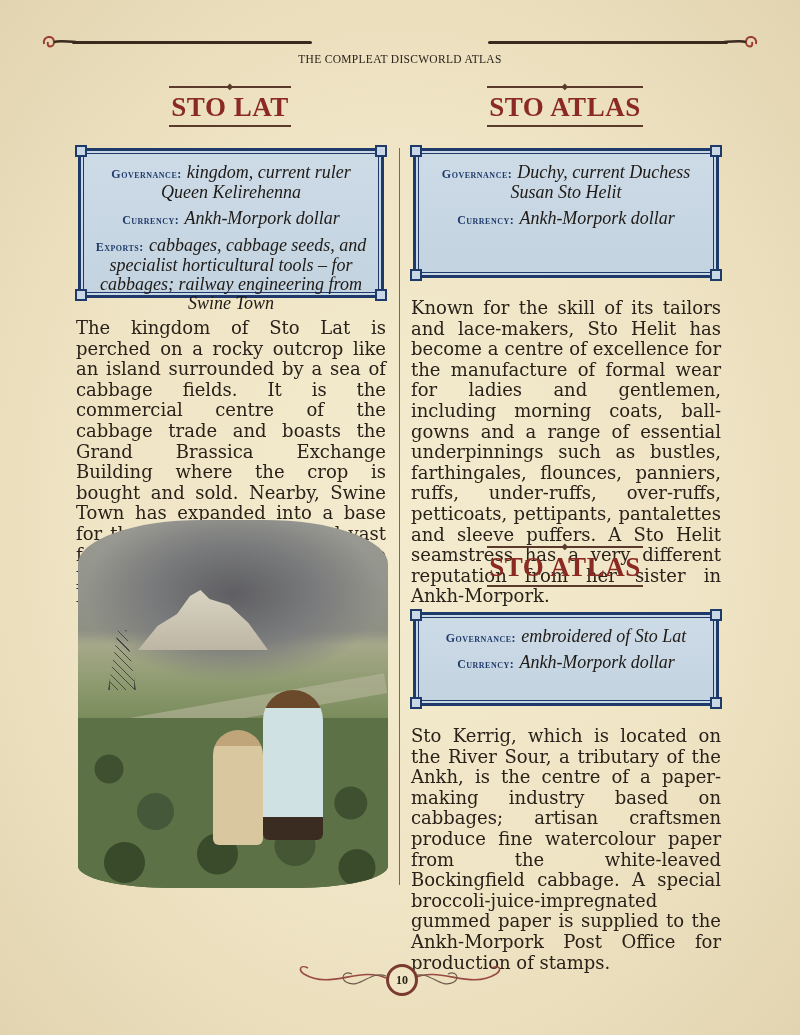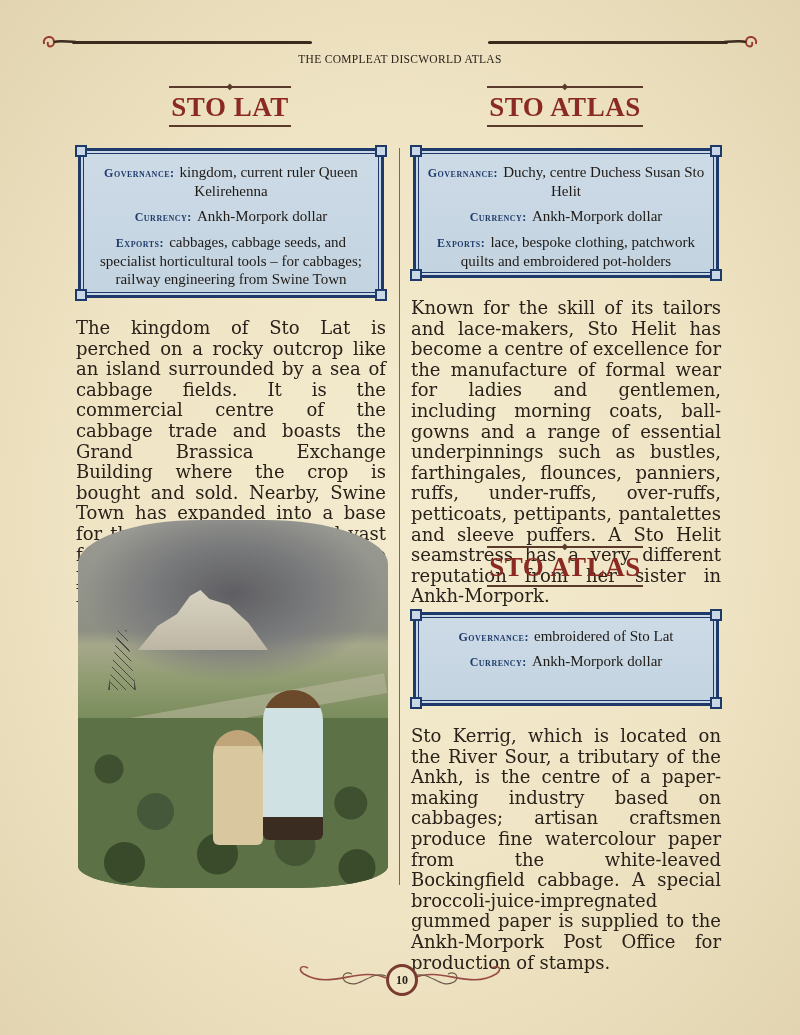--- a/index.html
+++ b/index.html
@@ -65,21 +65,21 @@
   .corner.tl { top:-6px; left:-6px; }
   .corner.tr { top:-6px; right:-6px; }
   .corner.bl { bottom:-6px; left:-6px; }
   .corner.br { bottom:-6px; right:-6px; }
   .infobox .row { margin:2px 0 7px; line-height:18px; }
   .infobox .lab {
     font-family:Liberation Serif, serif; font-variant:small-caps; font-weight:bold;
     color:#1f3b6b; font-size:12px; letter-spacing:0.5px;
   }
   .infobox .val {
-    font-family:"Liberation Serif", serif; color:#1e1a16; font-size:15px;
+    font-family:"Liberation Serif", serif; font-style:italic; color:#1e1a16; font-size:18px;
   }
 
   .body-text {
     position:absolute; font-family:"DejaVu Serif", serif; font-size:18px; line-height:20.6px;
     text-align:justify; color:#2a221a;
   }
 
   .illustration {
     position:absolute; left:78px; top:520px; width:310px; height:368px; overflow:hidden;
     border-radius:40% 40% 30% 30% / 12% 12% 6% 6%;
@@ -197,29 +197,25 @@
   </div>
 </div>
 
 <div class="infobox" style="left:413px; top:148px; width:306px; height:130px;">
   <span class="corner tl"></span>
   <span class="corner tr"></span>
   <span class="corner bl"></span>
   <span class="corner br"></span>
   <div class="row">
     <span class="lab">Governance:</span>
-    <span class="val">Duchy, centre Duchess Susan Sto Helit</span>
+    <span class="val">Duchy, current Duchess Susan Sto Helit</span>
   </div>
   <div class="row">
     <span class="lab">Currency:</span>
     <span class="val">Ankh-Morpork dollar</span>
-  </div>
-  <div class="row">
-    <span class="lab">Exports:</span>
-    <span class="val">lace, bespoke clothing, patchwork quilts and embroidered pot-holders</span>
   </div>
 </div>
 
 <div class="body-text" style="left:411px; top:298px; width:310px;">Known for the skill of its tailors and lace-makers, Sto Helit has become a centre of excellence for the manufacture of formal wear for ladies and gentlemen, including morning coats, ball-gowns and a range of essential underpinnings such as bustles, farthingales, flounces, panniers, ruffs, under-ruffs, over-ruffs, petticoats, pettipants, pantalettes and sleeve puffers. A Sto Helit seamstress has a very different reputation from her sister in Ankh-Morpork.</div>
 
 <div class="heading-wrap" style="left:410px; width:310px; top:546px;">
   <div class="heading">
     <span class="orn">◆</span>
     <span>STO ATLAS</span>
   </div>

